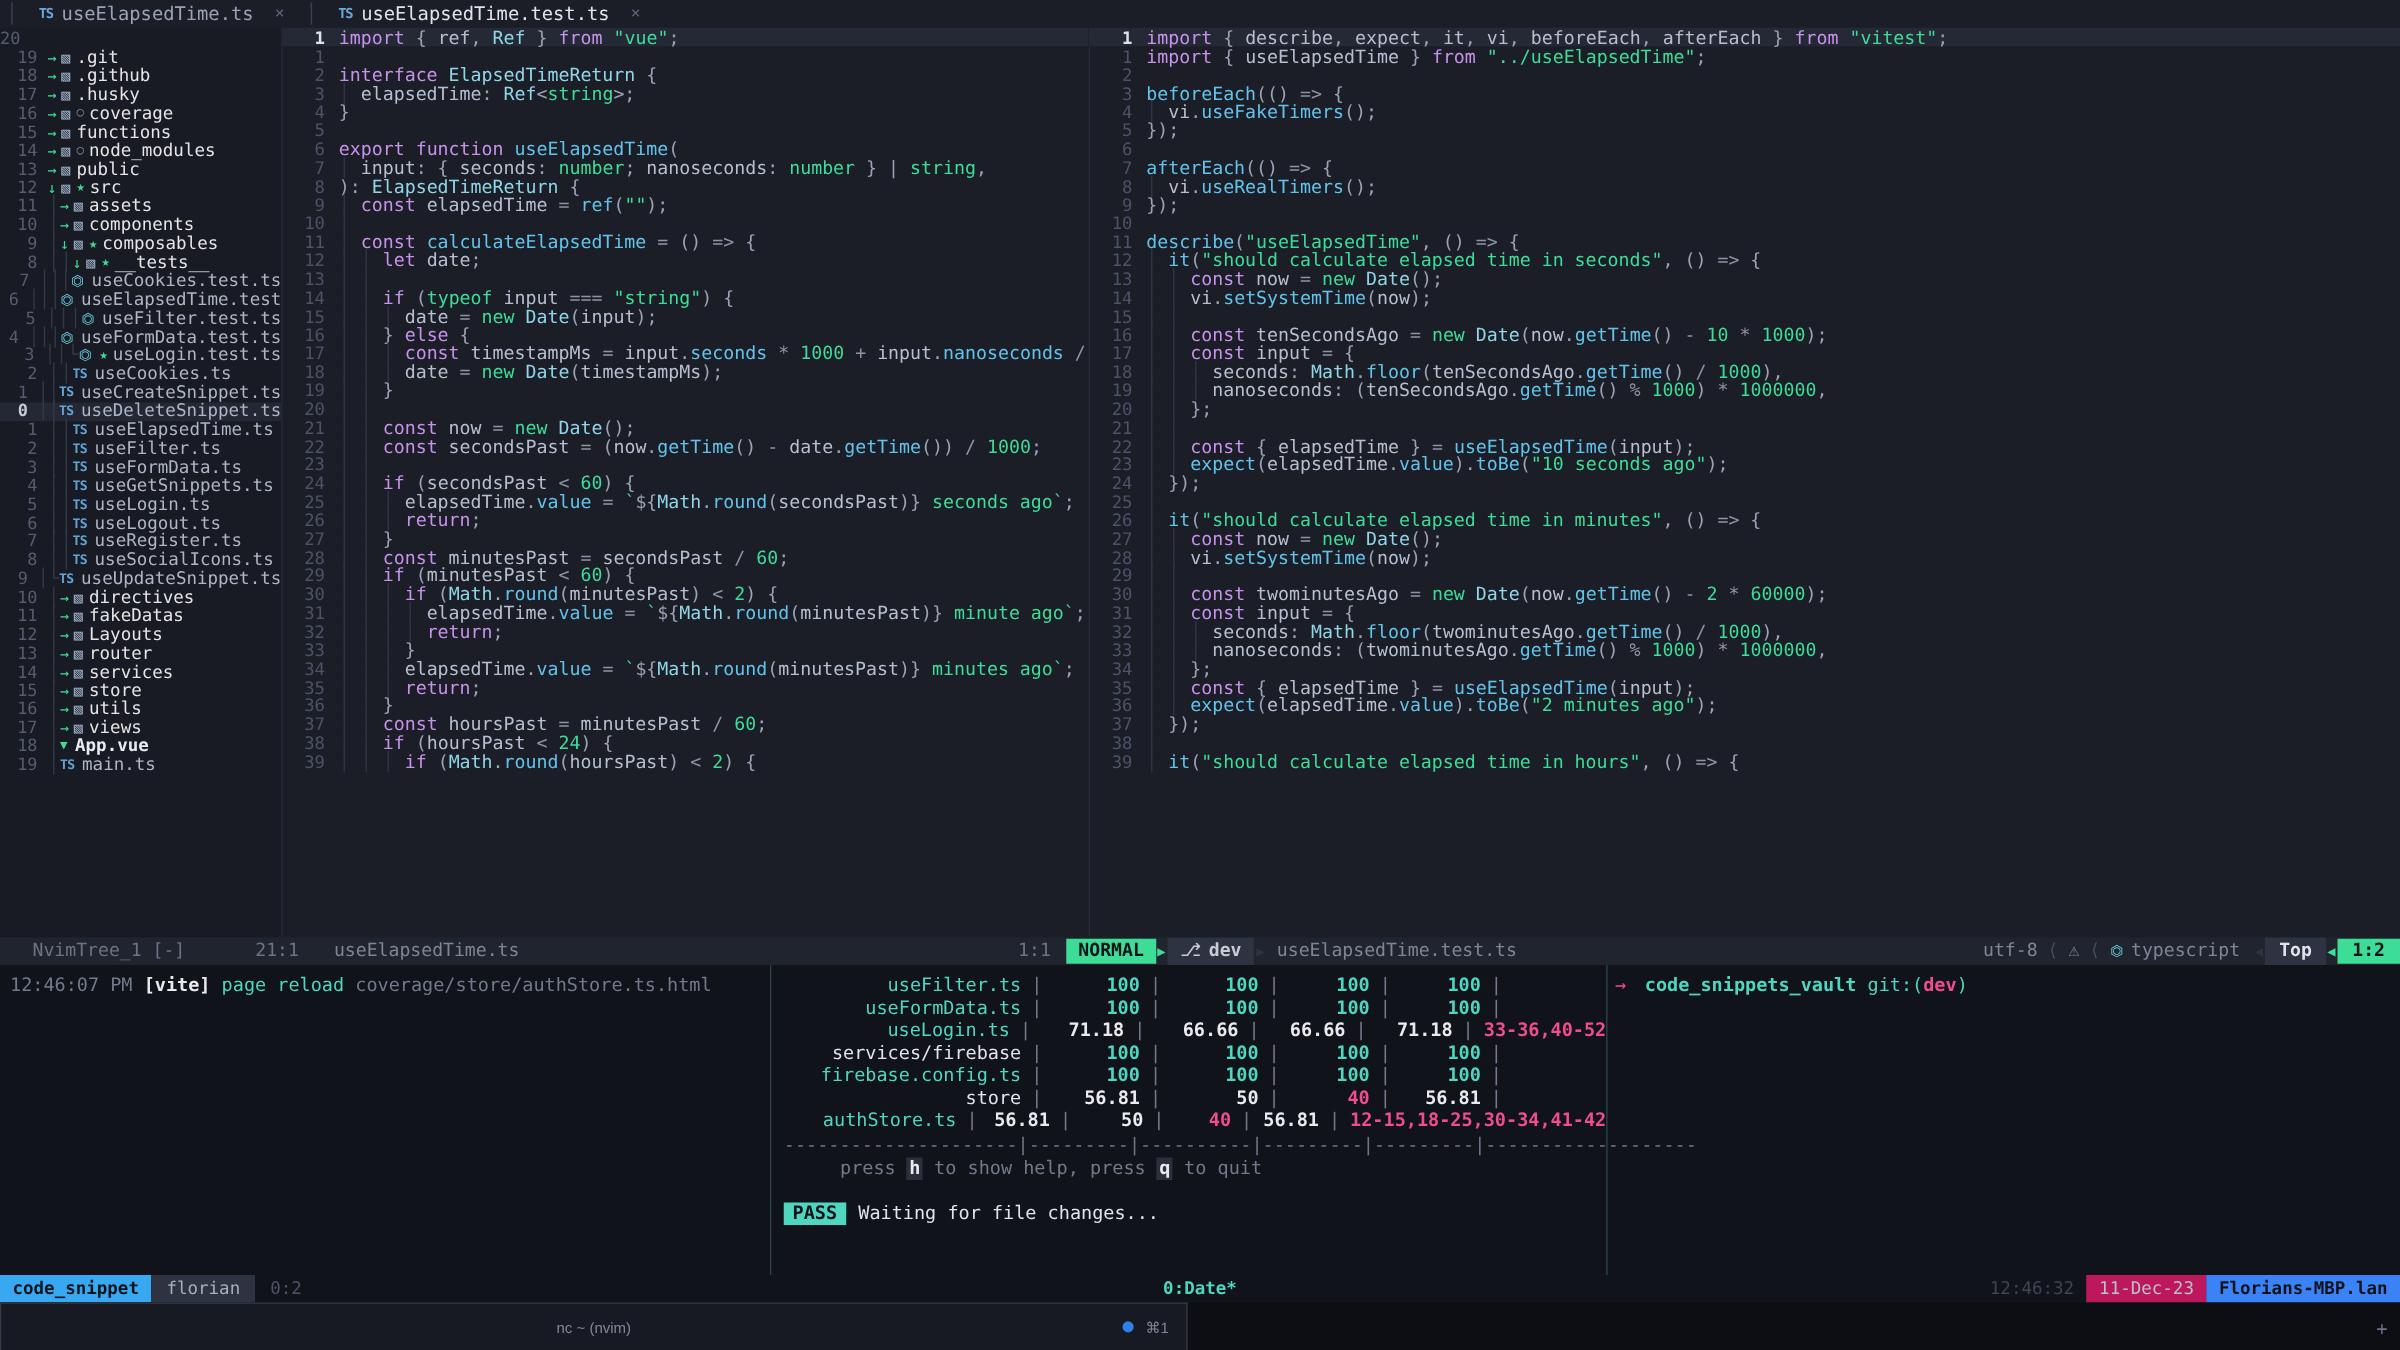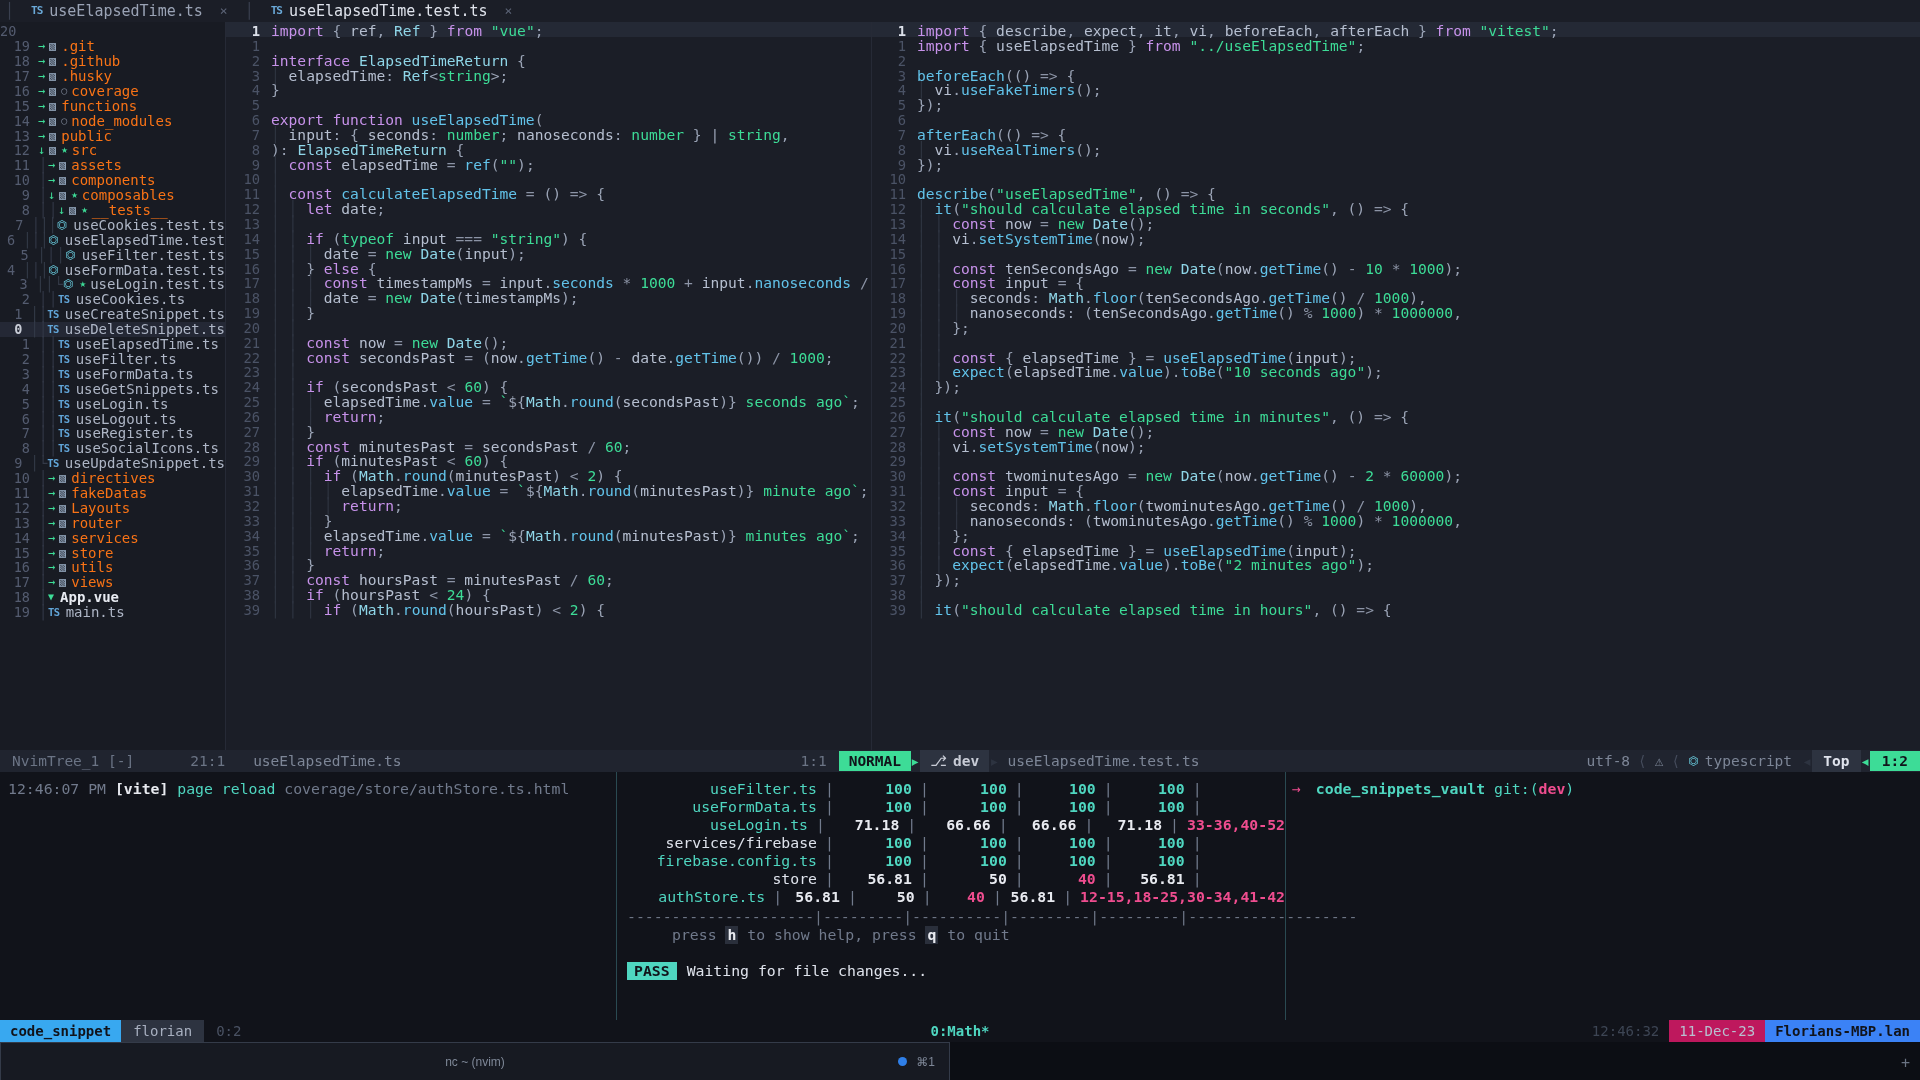--- a/index.html
+++ b/index.html
@@ -29,21 +29,21 @@
   .tnum{width:30px;text-align:right;color:#545c70;padding-right:8px;font-size:13.5px;}
   .tnum.zero{color:#c8ccd6;font-weight:bold;}
   .guide{color:#343a48;width:10px;display:inline-block;text-align:center;}
   .arrow{color:#3ddc97;width:11px;display:inline-block;font-size:12px;}
   .folder{color:#9fb4cc;margin-right:5px;font-size:12px;}
   .star{color:#3ddc97;font-size:11px;margin-right:4px;}
   .mod{color:#7f8798;font-size:10px;margin-right:4px;}
   .tsfile{color:#61a5d8;font-size:10.5px;font-weight:bold;letter-spacing:-0.5px;margin-right:6px;}
   .testfile{color:#66c6d8;font-size:12px;margin-right:6px;}
   .tname{color:#aeb6c6;}
-  .tname.dir{color:#f97316;}
+  .tname.dir{color:#e5e5e5;}
   .tname.root{color:#3ddc97;}
   .tname.app{color:#e8ebf2;font-weight:bold;}
 
   
   .pane{position:relative;overflow:hidden;background:#1b1e27;}
   .pane.mid{width:645px;border-left:1px solid #262a36;}
   .pane.right{flex:1;border-left:1px solid #262a36;}
   .cline{display:flex;height:14.85px;white-space:pre;font-size:14.6px;}
   .cline.cur{background:#242935;}
   .ln{width:34px;text-align:right;color:#4b5366;padding-right:11px;flex:none;font-size:13.8px;}
@@ -52,21 +52,21 @@
   .code{white-space:pre;}
 
   
   .kw{color:#c792ea;} .kw2{color:#3ddc97;} .fn{color:#62c3ea;}
   .str{color:#3ddc97;} .num{color:#3ddc97;} .var{color:#b6bfd0;}
   .typ{color:#8fd6e8;} .op{color:#8c94a6;} .pun{color:#9aa3b5;} .prop{color:#62c3ea;} .bold{font-weight:bold;}
 
   
   .sl{position:absolute;left:0;bottom:0;width:1920px;height:22px;display:flex;
       align-items:center;background:#20242f;font-size:14.5px;}
-  .slnv{color:#6b7485;padding-left:12px;}
+  .slnv{color:#6b7485;padding-left:26px;}
   .slfile{color:#7d8697;}
   .slmode{background:#3ddc97;color:#11131a;font-weight:bold;padding:1px 10px;}
   .slarrow{color:#3ddc97;font-size:17px;margin-left:-1px;}
   .slbranch{background:#2d3340;color:#c8ccd6;padding:2px 10px;display:flex;gap:6px;align-items:center;}
   .slsep{color:#2d3340;font-size:17px;}
   .slend{background:#3ddc97;color:#11131a;font-weight:bold;padding:1px 12px;}
   .sltop{background:#2d3340;color:#dfe3ec;font-weight:bold;padding:2px 11px;}
   .chev{color:#454c5c;}
 
   
@@ -569,21 +569,21 @@
       <span style="color:#ef4d8f">→</span>
       <span style="color:#4fd6c0;font-weight:bold;padding-left:6px">code_snippets_vault</span>
       <span class="gitp">git:(</span><span class="gitb">dev</span><span class="gitp">)</span>
     </div>
   </div>
 
   <div class="tmux">
     <span class="tsess">code_snippet</span>
     <span class="tuser">florian</span>
     <span class="twin">0:2</span>
-    <span class="tcenter">0:Math*</span>
+    <span class="tcenter">0:Date*</span>
     <span class="tright2">
       <span class="ttime">12:46:32</span>
       <span class="tdate">11-Dec-23</span>
       <span class="thost">Florians-MBP.lan</span>
     </span>
   </div>
 
   <div class="dock">
     <div class="dtab a">
       <span>nc ~ (nvim)</span>

